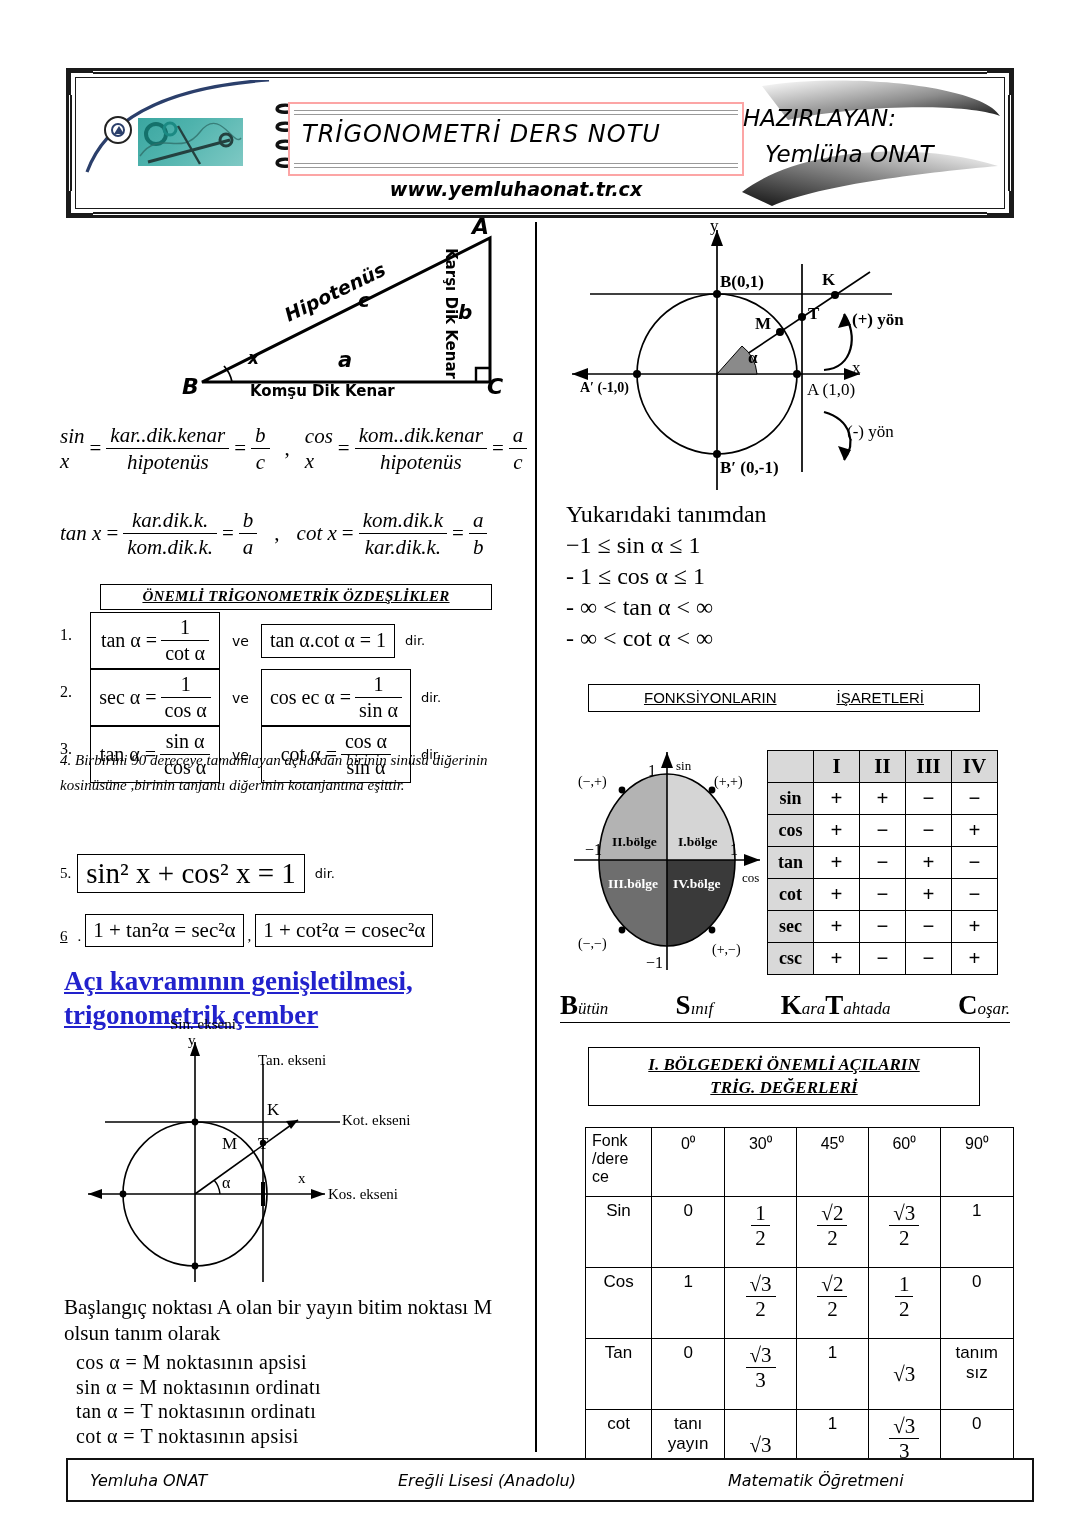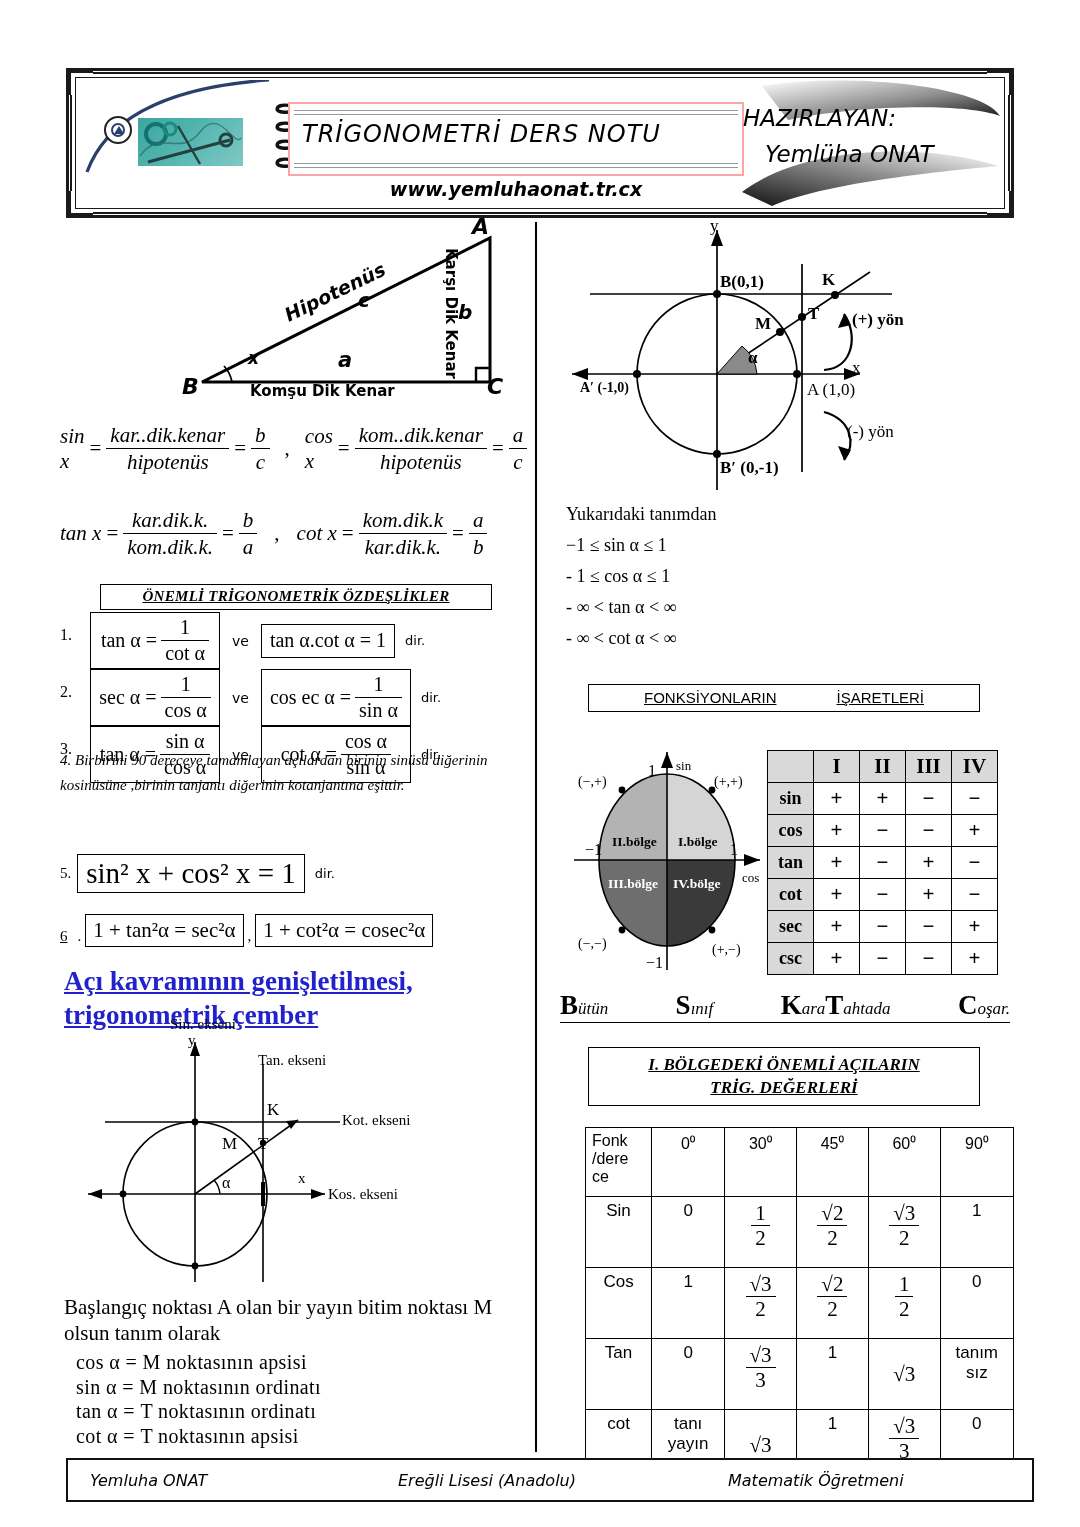--- a/index.html
+++ b/index.html
@@ -85,21 +85,21 @@
   
   .circ-l{position:absolute;left:10px;top:812px;width:420px;height:250px;}
   .diaglbl{position:absolute;font-family:"Liberation Serif",serif;font-size:15px;}
 
   .btext{position:absolute;left:4px;top:1072px;width:460px;font-size:21px;line-height:26px;}
   .blist{position:absolute;left:16px;top:1128px;width:440px;
      font-family:"Liberation Serif",serif;font-size:20px;line-height:24.5px;letter-spacing:.4px;}
 
   
   .circ-r{position:absolute;left:0px;top:0px;width:455px;height:270px;}
-  .yukari{position:absolute;left:14px;top:277px;width:440px;font-size:18px;line-height:31px;}
+  .yukari{position:absolute;left:14px;top:277px;width:440px;font-size:24px;line-height:31px;}
 
   .fibox{position:absolute;left:36px;top:462px;width:390px;height:26px;border:1.5px solid #000;}
   .fibox .inner{display:flex;justify-content:center;gap:60px;line-height:25px;
       font-family:"Liberation Sans",sans-serif;font-size:15px;text-decoration:underline;}
 
   .quad{position:absolute;left:8px;top:520px;width:215px;height:235px;}
   .signtab{position:absolute;left:215px;top:528px;border-collapse:collapse;}
   .signtab td,.signtab th{border:1.6px solid #000;width:45px;height:31px;text-align:center;
      font-family:"Liberation Serif",serif;font-weight:bold;font-size:21px;padding:0;}
   .signtab th{background:#d9d9d9;}

